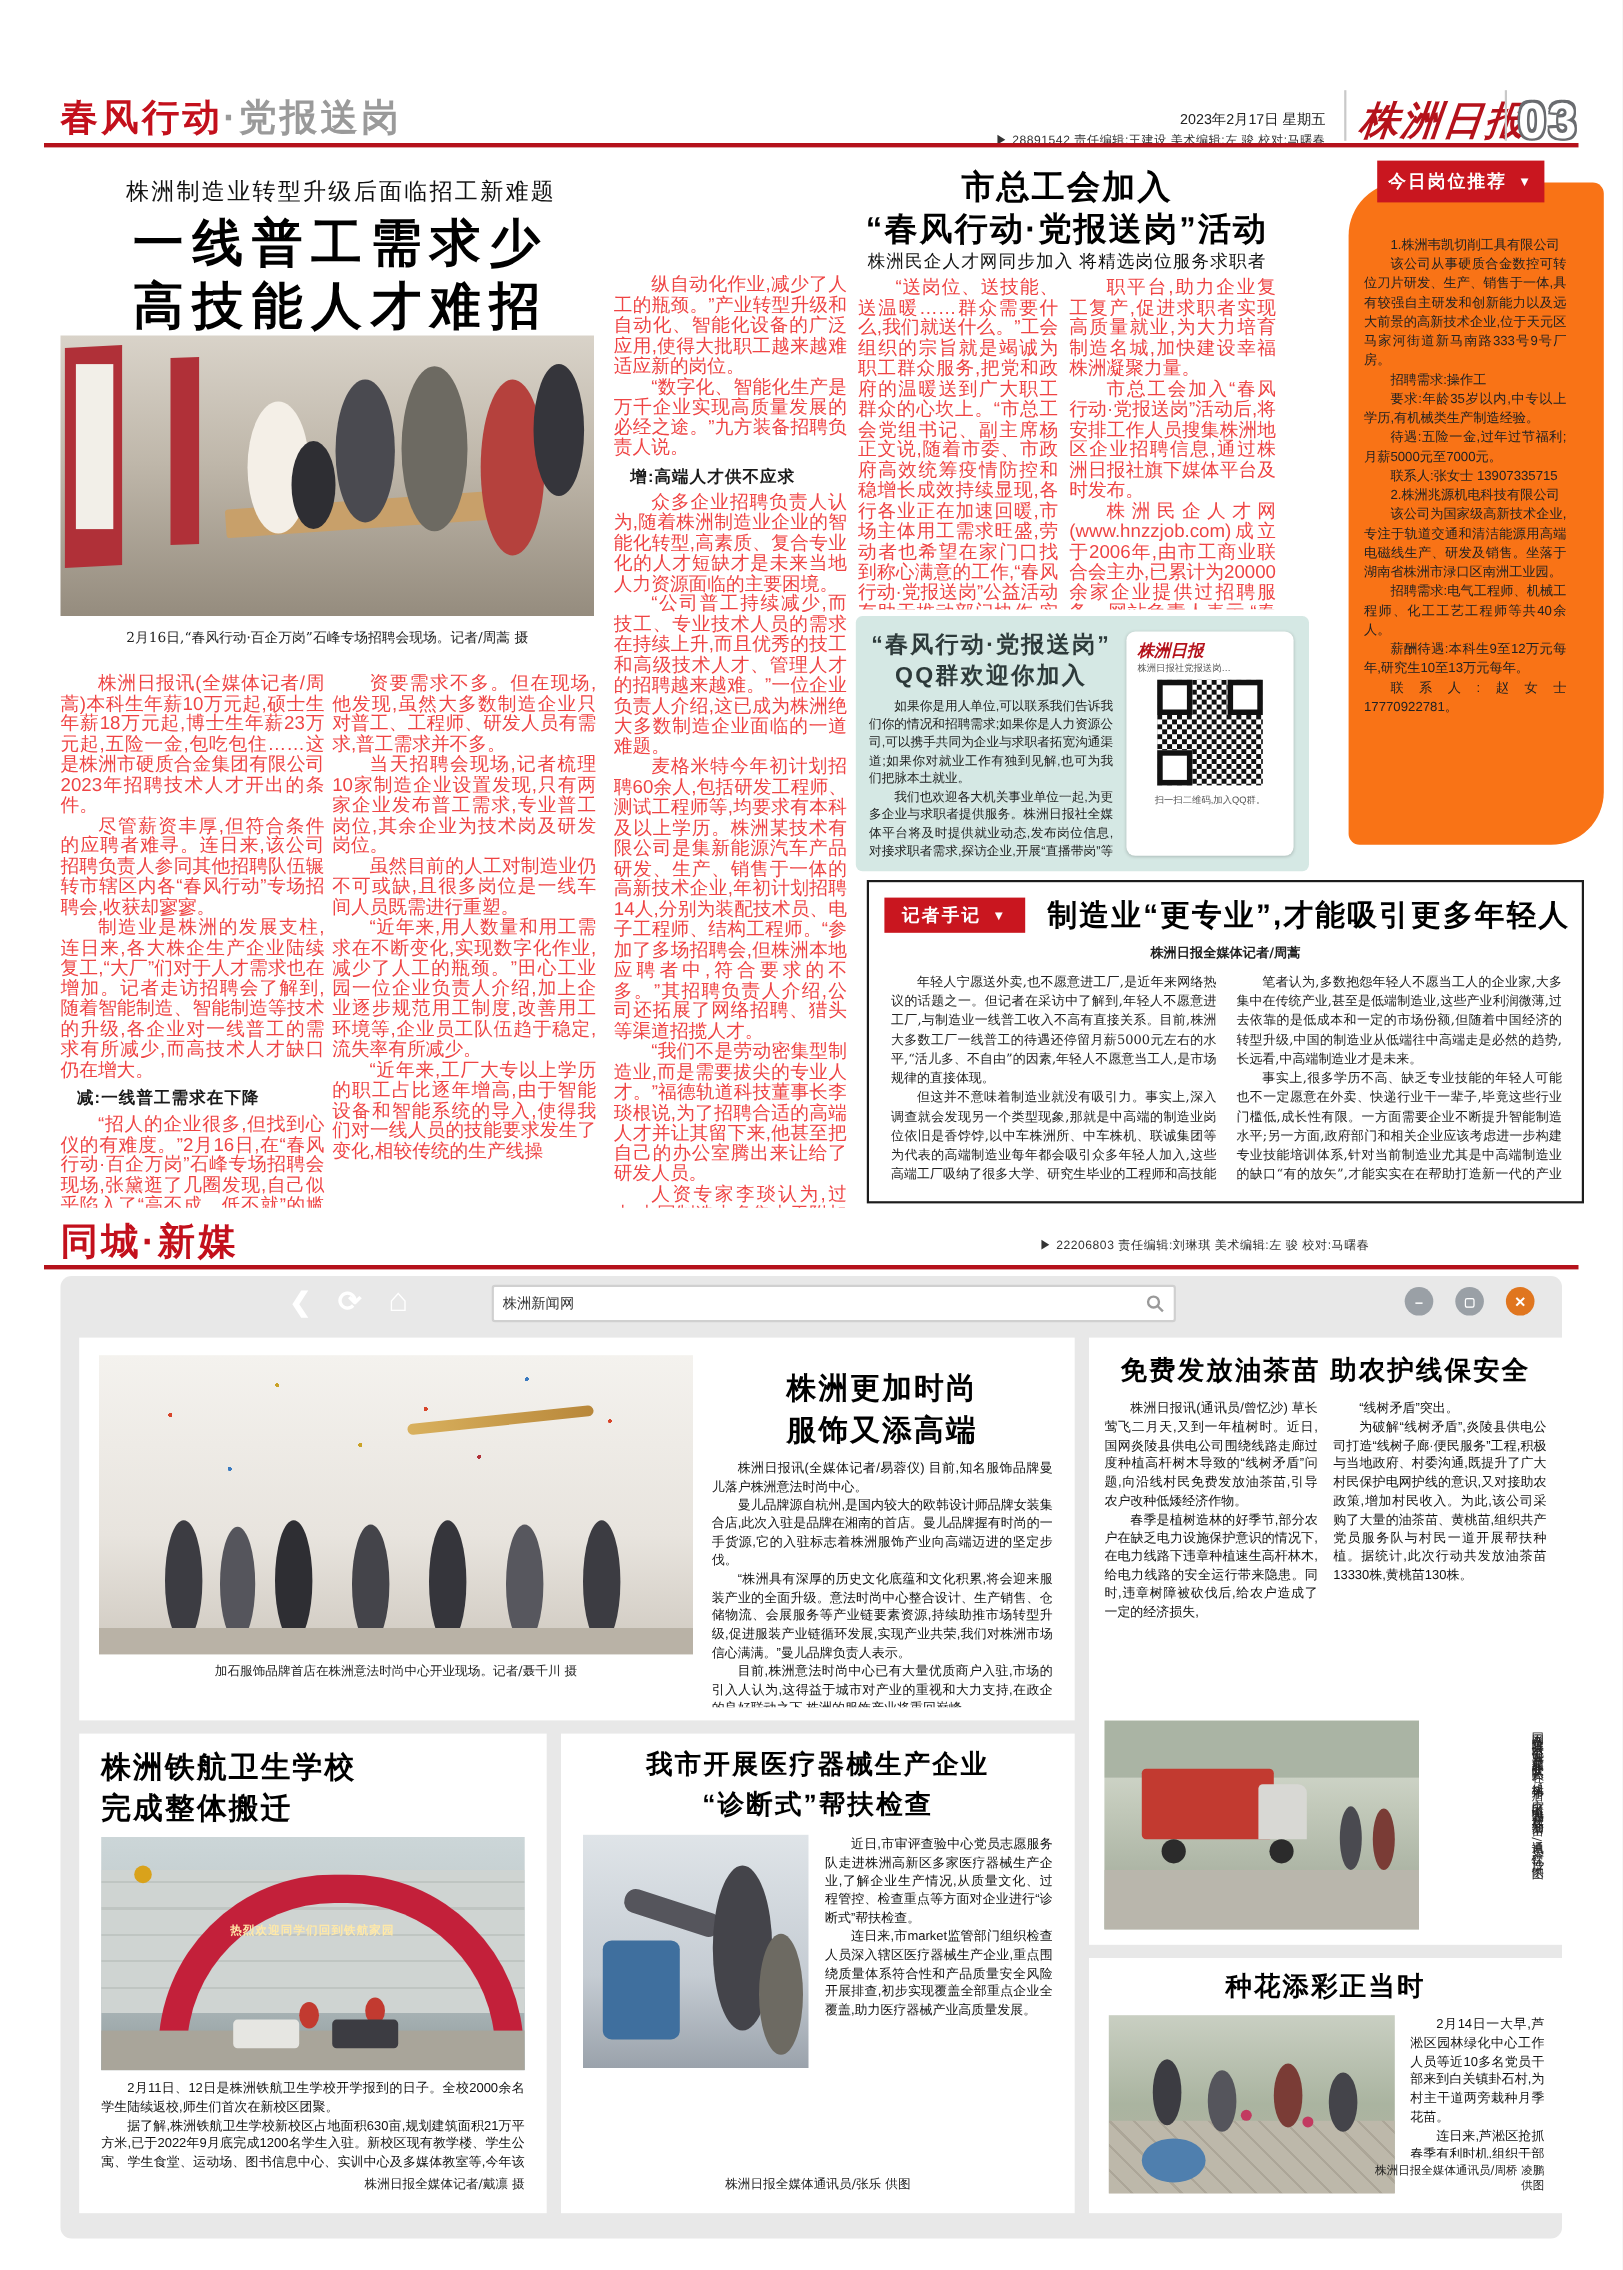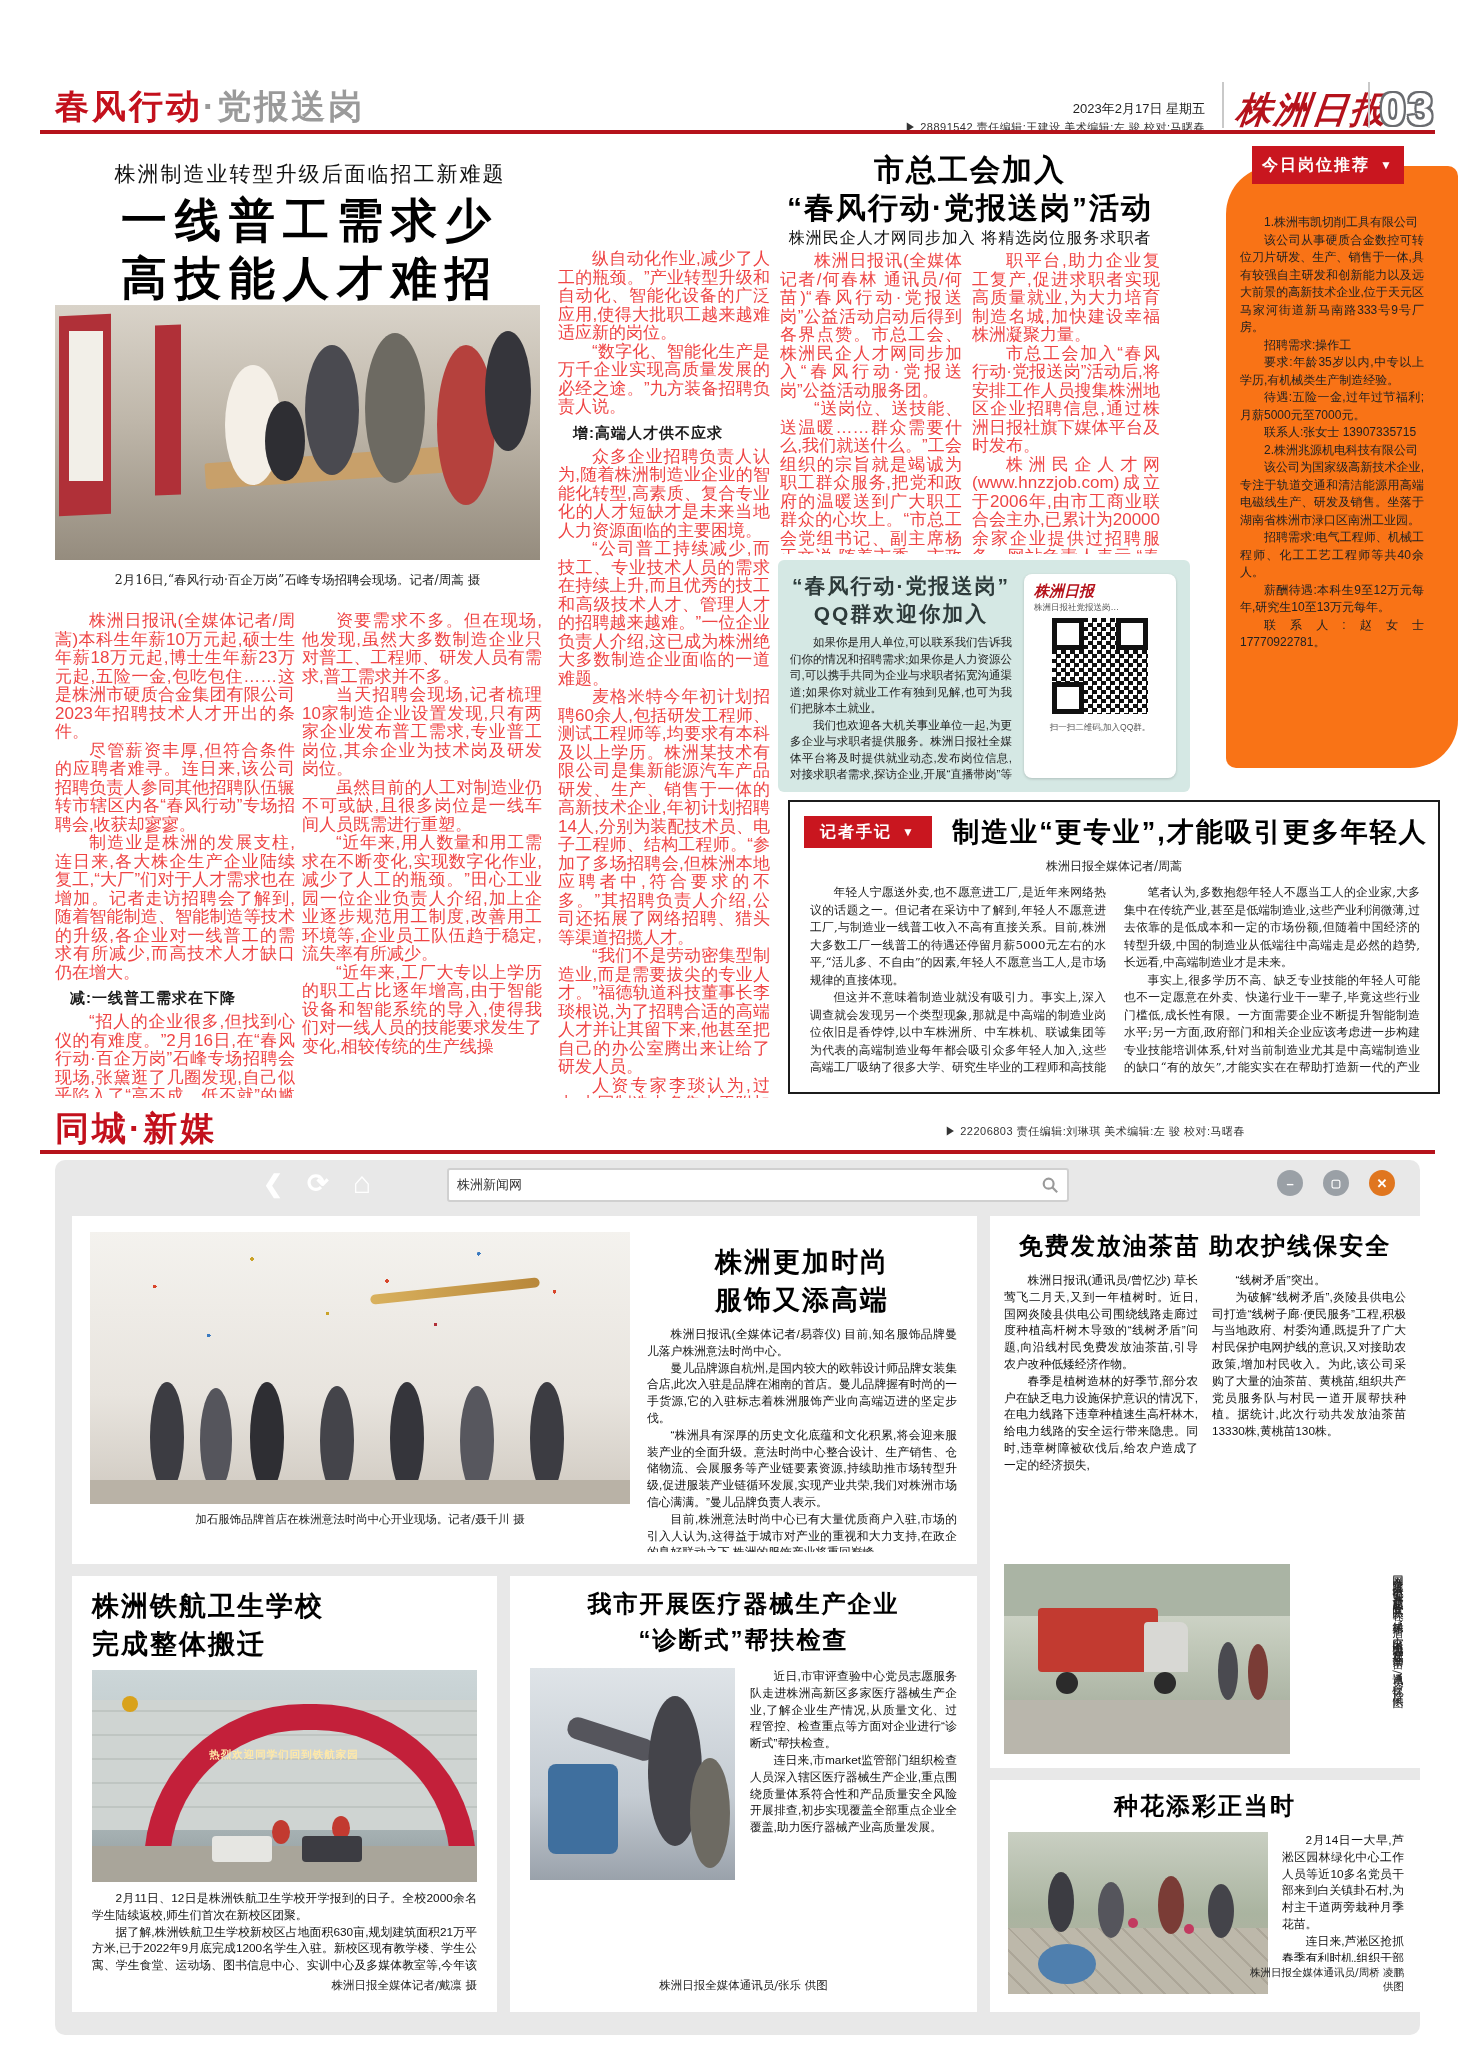--- a/index.html
+++ b/index.html
@@ -41,21 +41,21 @@
   .qreye{position:absolute;width:22px;height:22px;border:5px solid #111;background:#fff;}
   
   #jobs{background:#f97316;border-radius:48px 10px 48px 10px;padding-left:20px;}
   #jobs .jb p{margin:0;font-size:12px;line-height:17.5px;text-align:justify;text-indent:2em;color:#222;}
   .redtab{background:#c9161f;color:#fff;font-size:16px;font-weight:bold;letter-spacing:2px;
           display:flex;align-items:center;justify-content:center;gap:10px;}
   .redtab .tri{font-size:12px;}
   
   #notes{border:2px solid #1c1c1c;background:#fff;}
   .noteshead{font-size:27px;font-weight:900;letter-spacing:2px;color:#000;}
-  .notesby{font-size:12px;color:#222;text-align:center;font-family:"DejaVu Serif",serif;}
+  .notesby{font-size:12px;color:#222;text-align:center;font-family:"DejaVu Serif",serif;font-weight:bold;}
   .notescol p{margin:0;font-family:"DejaVu Serif",serif;font-size:11.8px;line-height:17.5px;
               text-align:justify;text-indent:2em;color:#222;}
   
   #browser{background:#e8e8e8;border-radius:10px;}
   .chromeicon{color:#fff;font-weight:bold;}
   #searchbox{background:#fff;border:2px solid #d0d0d0;border-radius:3px;display:flex;align-items:center;}
   #searchbox input{flex:1;border:0;outline:none;font-size:13px;color:#333;padding:0 8px;
                    font-family:"Liberation Sans",sans-serif;background:transparent;}
   .winbtn{width:26px;height:26px;border-radius:50%;display:flex;align-items:center;justify-content:center;
           color:#fff;font-size:13px;font-weight:bold;}
@@ -131,21 +131,20 @@
         <p>麦格米特今年初计划招聘60余人,包括研发工程师、测试工程师等,均要求有本科及以上学历。株洲某技术有限公司是集新能源汽车产品研发、生产、销售于一体的高新技术企业,年初计划招聘14人,分别为装配技术员、电子工程师、结构工程师。“参加了多场招聘会,但株洲本地应聘者中,符合要求的不多。”其招聘负责人介绍,公司还拓展了网络招聘、猎头等渠道招揽人才。</p>
         <p>“我们不是劳动密集型制造业,而是需要拔尖的专业人才。”福德轨道科技董事长李琰根说,为了招聘合适的高端人才并让其留下来,他甚至把自己的办公室腾出来让给了研发人员。</p>
         <p>人资专家李琰认为,过去,中国制造大多集中于附加值较低的产业链中低端,大多数工人只需从事简单重复的工作,而随着产业转型升级,制造业已经迅速从“劳动密集型”向“技术密集型”“知识密集型”蜕变,在生产一线上,越来越多的环节对技能的要求发生了变化,这样的背景下,知识储备、动手能力、行业经验等都会形成新的“入行门槛”,一定程度上造成供需不匹配,人才断档难题。</p>
       </div>
   </div>
 
   <div class="abs midhead" style="left:778px;top:150px;width:384px;">市总工会加入</div>
   <div class="abs midhead" style="left:778px;top:188px;width:384px;">“春风行动·党报送岗”活动</div>
   <div class="abs midsub" style="left:778px;top:228px;width:384px;">株洲民企人才网同步加入  将精选岗位服务求职者</div>
   <div class="abs clip newscol" style="left:780px;top:252px;width:182px;height:302px;">
-      <p>株洲日报讯(全媒体记者/何春林 通讯员/何苗)“春风行动·党报送岗”公益活动启动后得到各界点赞。市总工会、株洲民企人才网同步加入“春风行动·党报送岗”公益活动服务团。</p>
       <p>“送岗位、送技能、送温暖……群众需要什么,我们就送什么。”工会组织的宗旨就是竭诚为职工群众服务,把党和政府的温暖送到广大职工群众的心坎上。“市总工会党组书记、副主席杨正文说,随着市委、市政府高效统筹疫情防控和稳增长成效持续显现,各行各业正在加速回暖,市场主体用工需求旺盛,劳动者也希望在家门口找到称心满意的工作,“春风行动·党报送岗”公益活动有助于推动部门协作,实现资源共享,为企业与求职人员搭建更宽广、更高效的求</p>
     </div>
   <div class="abs clip newscol" style="left:972px;top:252px;width:188px;height:302px;">
       <p>职平台,助力企业复工复产,促进求职者实现高质量就业,为大力培育制造名城,加快建设幸福株洲凝聚力量。</p>
       <p>市总工会加入“春风行动·党报送岗”活动后,将安排工作人员搜集株洲地区企业招聘信息,通过株洲日报社旗下媒体平台及时发布。</p>
       <p>株洲民企人才网(www.hnzzjob.com)成立于2006年,由市工商业联合会主办,已累计为20000余家企业提供过招聘服务。网站负责人表示,“春风行动·党报送岗”活动启动后,将整合株洲日报社的融媒力量来推介岗位,可以为更多企业和求职者服务,还可以依托“云招聘”等活动,及时梳理发布岗位需求信息,为广大求职者服务。</p>
     </div>
 
   <div class="abs clip" id="qqbox" style="left:778px;top:560px;width:412px;height:232px;">
     <div class="abs qqtitle" style="left:8px;top:12px;width:230px;">“春风行动·党报送岗”</div>

